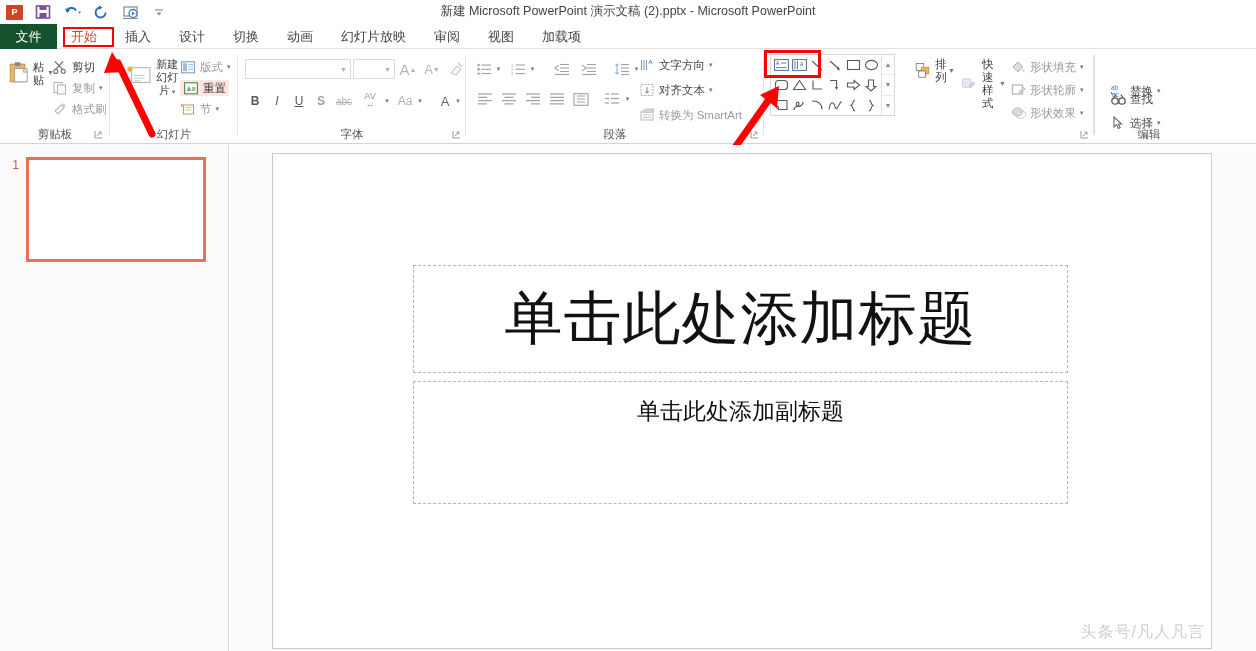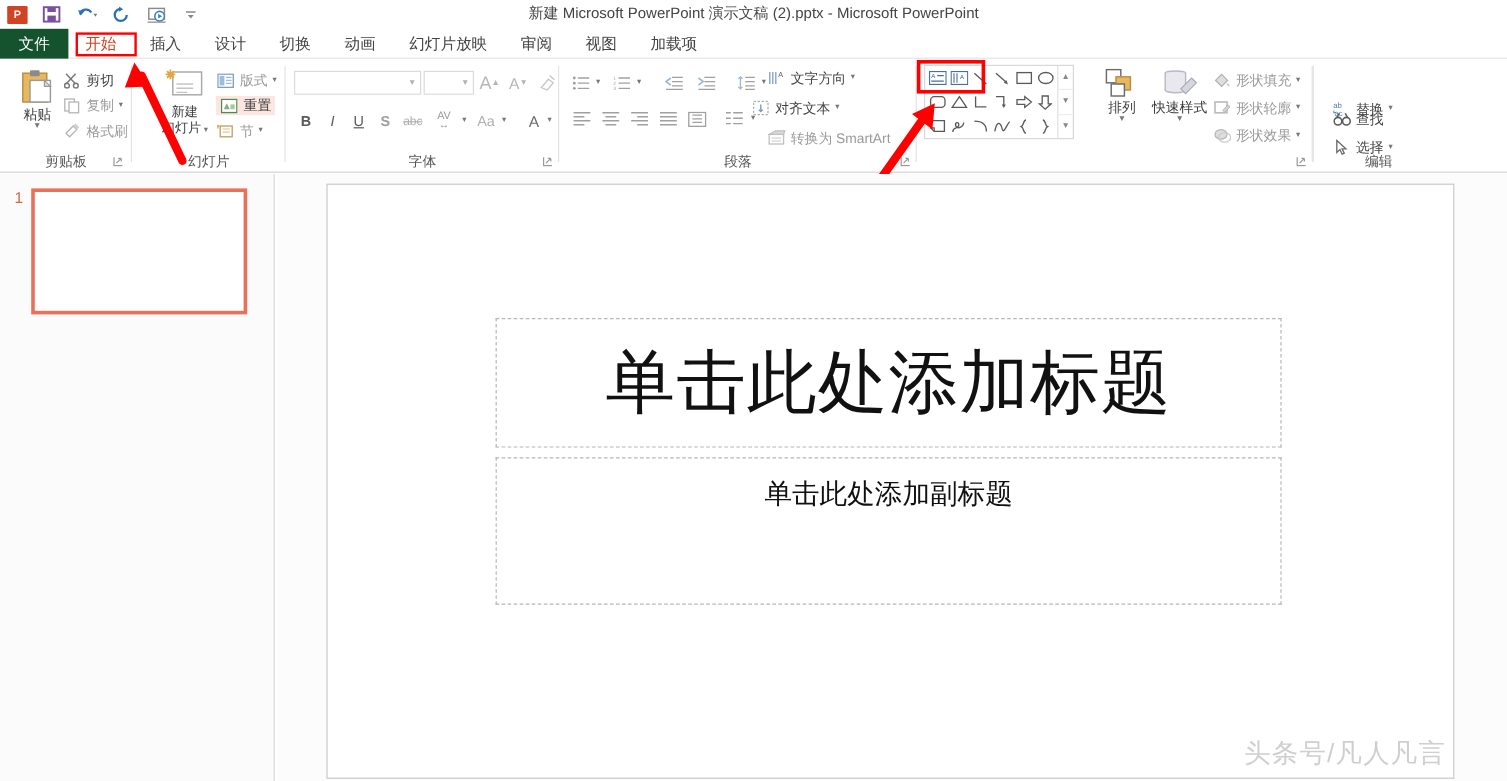--- a/index.html
+++ b/index.html
@@ -64,21 +64,21 @@
   .grp-sep { position: absolute; top: 6px; width: 1px; height: 80px; background: #e3e3e3; }
   .dlg-launch {
     position: absolute; bottom: 4px; font-size: 8px; color: #999;
     width: 11px; height: 11px; border: 1px solid transparent;
     display: flex; align-items: center; justify-content: center;
   }
   .dlg-launch svg { display: block; }
 
   
   .big-btn {
-    position: absolute; display: flex; flex-direction: column; align-items: center;
+    position: absolute; display: flex; flex-direction: row; align-items: center;
     font-size: 11.5px; color: #3b3b3b;
   }
   .big-btn .lbl { margin-top: 1px; line-height: 13px; text-align: center; }
   .caret { font-size: 7px; color: #777; line-height: 6px; }
 
   .small-btn {
     position: absolute; display: flex; align-items: center; gap: 4px;
     font-size: 11.5px; color: #9a9a9a; white-space: nowrap;
   }
   .small-btn.enabled { color: #3b3b3b; }
@@ -153,21 +153,21 @@
     font-size: 58px; font-family: "Liberation Serif", "DejaVu Serif", serif;
     letter-spacing: 1px;
   }
   .ph-sub {
     left: 140px; top: 227px; width: 655px; height: 123px;
     font-size: 23px; font-family: "Liberation Serif", "DejaVu Serif", serif;
     align-items: flex-start; padding-top: 14px;
   }
   .watermark {
     position: absolute; right: 6px; bottom: 5px;
-    font-size: 22px; color: #cfcfcf; letter-spacing: 1px;
+    font-size: 16px; color: #cfcfcf; letter-spacing: 1px;
     font-family: "Liberation Sans", sans-serif;
   }
 </style>
 </head>
 <body>
 
 <div id="app">
 
   <div class="titlebar">
     <div class="qat">
@@ -530,21 +530,21 @@
           <svg width="15" height="14" viewBox="0 0 15 14">
             <line x1="1.5" y1="2" x2="1.5" y2="12" stroke="#7f9ec4" stroke-width="1.1"></line>
             <line x1="4" y1="2" x2="4" y2="12" stroke="#7f9ec4" stroke-width="1.1"></line>
             <line x1="6.5" y1="2" x2="6.5" y2="12" stroke="#7f9ec4" stroke-width="1.1"></line>
             <text x="8.5" y="6" font-size="6" fill="#555">A</text>
           </svg>
         </span>
         <span>文字方向</span>
         <span class="caret">▾</span>
       </div>
-      <div class="small-btn enabled" style="left:160px; top:33px; color:#444;">
+      <div class="small-btn enabled" style="left:173px; top:33px; color:#444;">
         <span class="mini-ico">
           <svg width="15" height="14" viewBox="0 0 15 14">
             <rect x="1" y="1.5" width="12" height="11" fill="none" stroke="#b0b0b0" stroke-width="1.1" stroke-dasharray="2 1.3"></rect>
             <path d="M7 4 L7 10 M5.4 8.4 L7 10 L8.6 8.4" stroke="#7f9ec4" stroke-width="1.2" fill="none"></path>
           </svg>
         </span>
         <span>对齐文本</span>
         <span class="caret">▾</span>
       </div>
       <div class="small-btn" style="left:173px; top:58px;">

